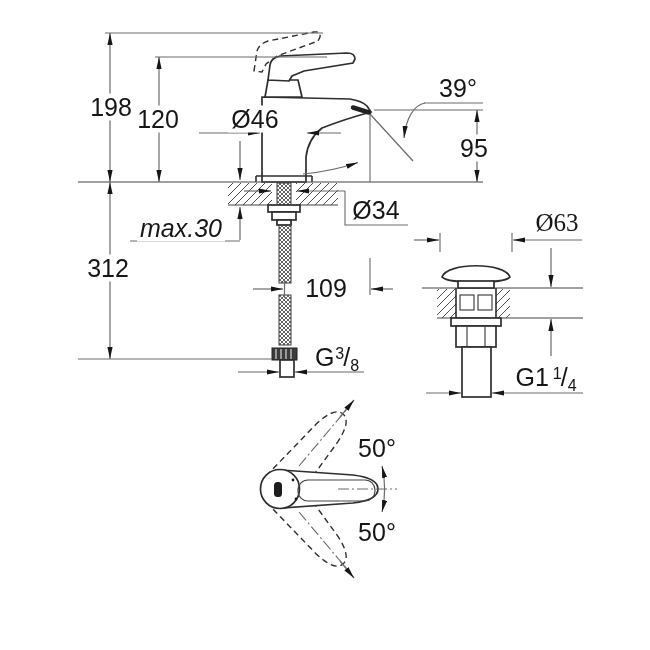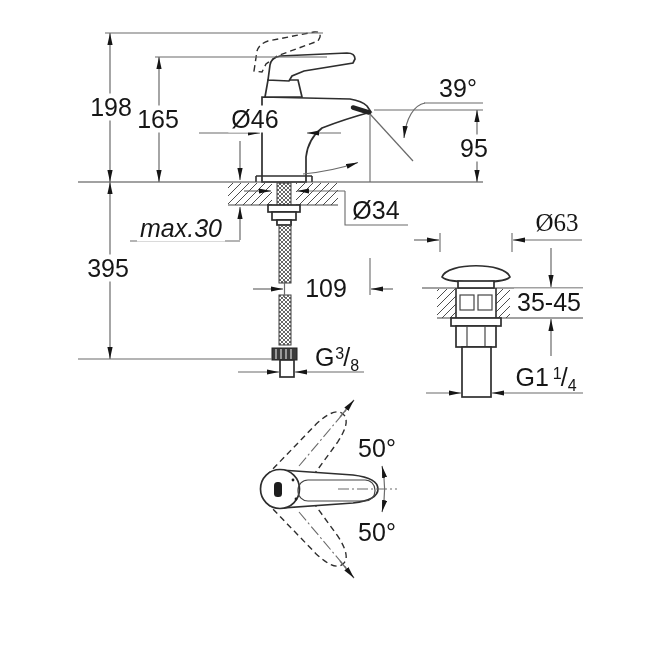--- a/index.html
+++ b/index.html
@@ -182,30 +182,29 @@
       <line class="cl" x1="338" y1="489" x2="397" y2="489"></line>
       <line class="cl" x1="299" y1="466" x2="347" y2="409"></line>
       <line class="cl" x1="299" y1="512" x2="347" y2="569"></line>
       <line class="dim" x1="340" y1="417" x2="354" y2="400" marker-end="url(#ah)"></line>
       <line class="dim" x1="340" y1="561" x2="354" y2="578" marker-end="url(#ah)"></line>
       <path class="dim" d="M382,466 A104,104 0 0 1 382,512" marker-start="url(#ah)" marker-end="url(#ah)"></path>
     </g>
   </svg>
 
   <span class="dim-label" style="left:111px;top:107px;">198</span>
-  <span class="dim-label" style="left:158px;top:119px;">165</span>
+  <span class="dim-label" style="left:158px;top:119px;">120</span>
   <span class="dim-label" style="left:220px;top:119px;margin-left:35px;">Ø46</span>
   <span class="dim-label" style="left:458px;top:88px;">39°</span>
   <span class="dim-label" style="left:474px;top:148px;text-align:center;">95</span>
   <span class="dim-label" style="left:181px;top:228px;font-style:italic;">max.30</span>
   <span class="dim-label" style="left:376px;top:210px;">Ø34</span>
-  <span class="dim-label" style="left:108px;top:268px;">395</span>
+  <span class="dim-label" style="left:108px;top:268px;">312</span>
   <span class="dim-label" style="left:326px;top:288px;">109</span>
   <span class="dim-label" style="left:557px;top:222px;font-family:Liberation Serif, serif;">Ø63</span>
-  <span class="dim-label" style="left:549px;top:302px;">35-45</span>
   <span class="dim-label" style="left:377px;top:448px;">50°</span>
   <span class="dim-label" style="left:377px;top:532px;">50°</span>
 
   <span class="dim-label" style="left:337px;top:357px;">
     <span>G</span><span class="fr-sup">3</span><span>/</span><span class="fr-sub">8</span>
   </span>
 
   <span class="dim-label" style="left:546px;top:377px;">
     <span>G1</span><span class="fr-sup" style="margin-left:3px;">1</span><span>/</span><span class="fr-sub">4</span>
   </span>

